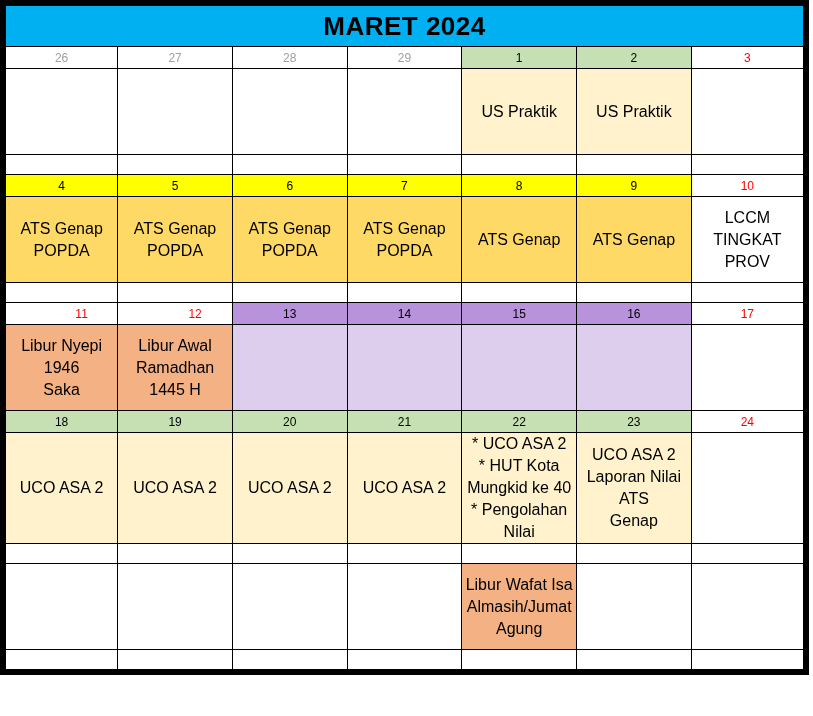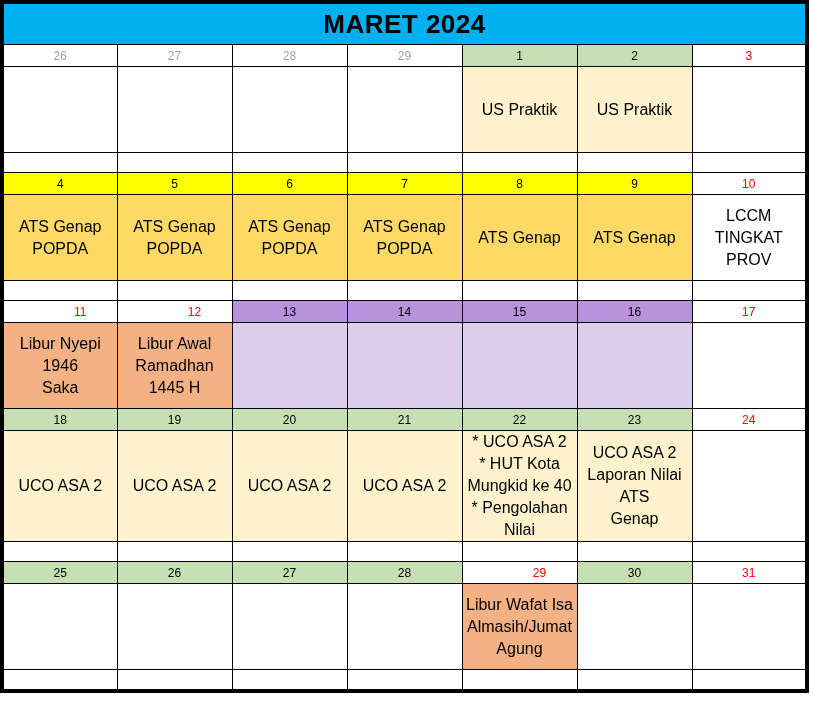--- a/index.html
+++ b/index.html
@@ -5,21 +5,21 @@
   html, body { margin:0; padding:0; background:#ffffff; }
   .sheet {
     width: 809px;
     margin: 0;
     font-family: "Liberation Sans", sans-serif;
   }
   table {
     border-collapse: collapse;
     table-layout: fixed;
     width: 809px;
-    border: 4px solid #000000;
+    border: 6px solid #000000;
   }
   td, th {
     border: 1px solid #000;
     padding: 0;
     overflow: hidden;
     color: #000;
   }
   .title-cell {
     height: 40px;
     background: var(--cyan, #00B0F0);
@@ -222,29 +222,20 @@
         </tr>
         <tr class="row-footer">
           <td></td>
           <td></td>
           <td></td>
           <td></td>
           <td></td>
           <td></td>
           <td></td>
         </tr>
-        <tr class="row-dates">
-          <td class="d-green">25</td>
-          <td class="d-green">26</td>
-          <td class="d-green">27</td>
-          <td class="d-green">28</td>
-          <td class="d-red">29</td>
-          <td class="d-green">30</td>
-          <td class="d-sunday">31</td>
-        </tr>
         <tr class="row-events">
           <td class="e-white"></td>
           <td class="e-white"></td>
           <td class="e-white"></td>
           <td class="e-white"></td>
           <td class="e-orange">
             <div class="evline">Libur Wafat Isa</div>
             <div class="evline">Almasih/Jumat</div>
             <div class="evline">Agung</div>
           </td>

